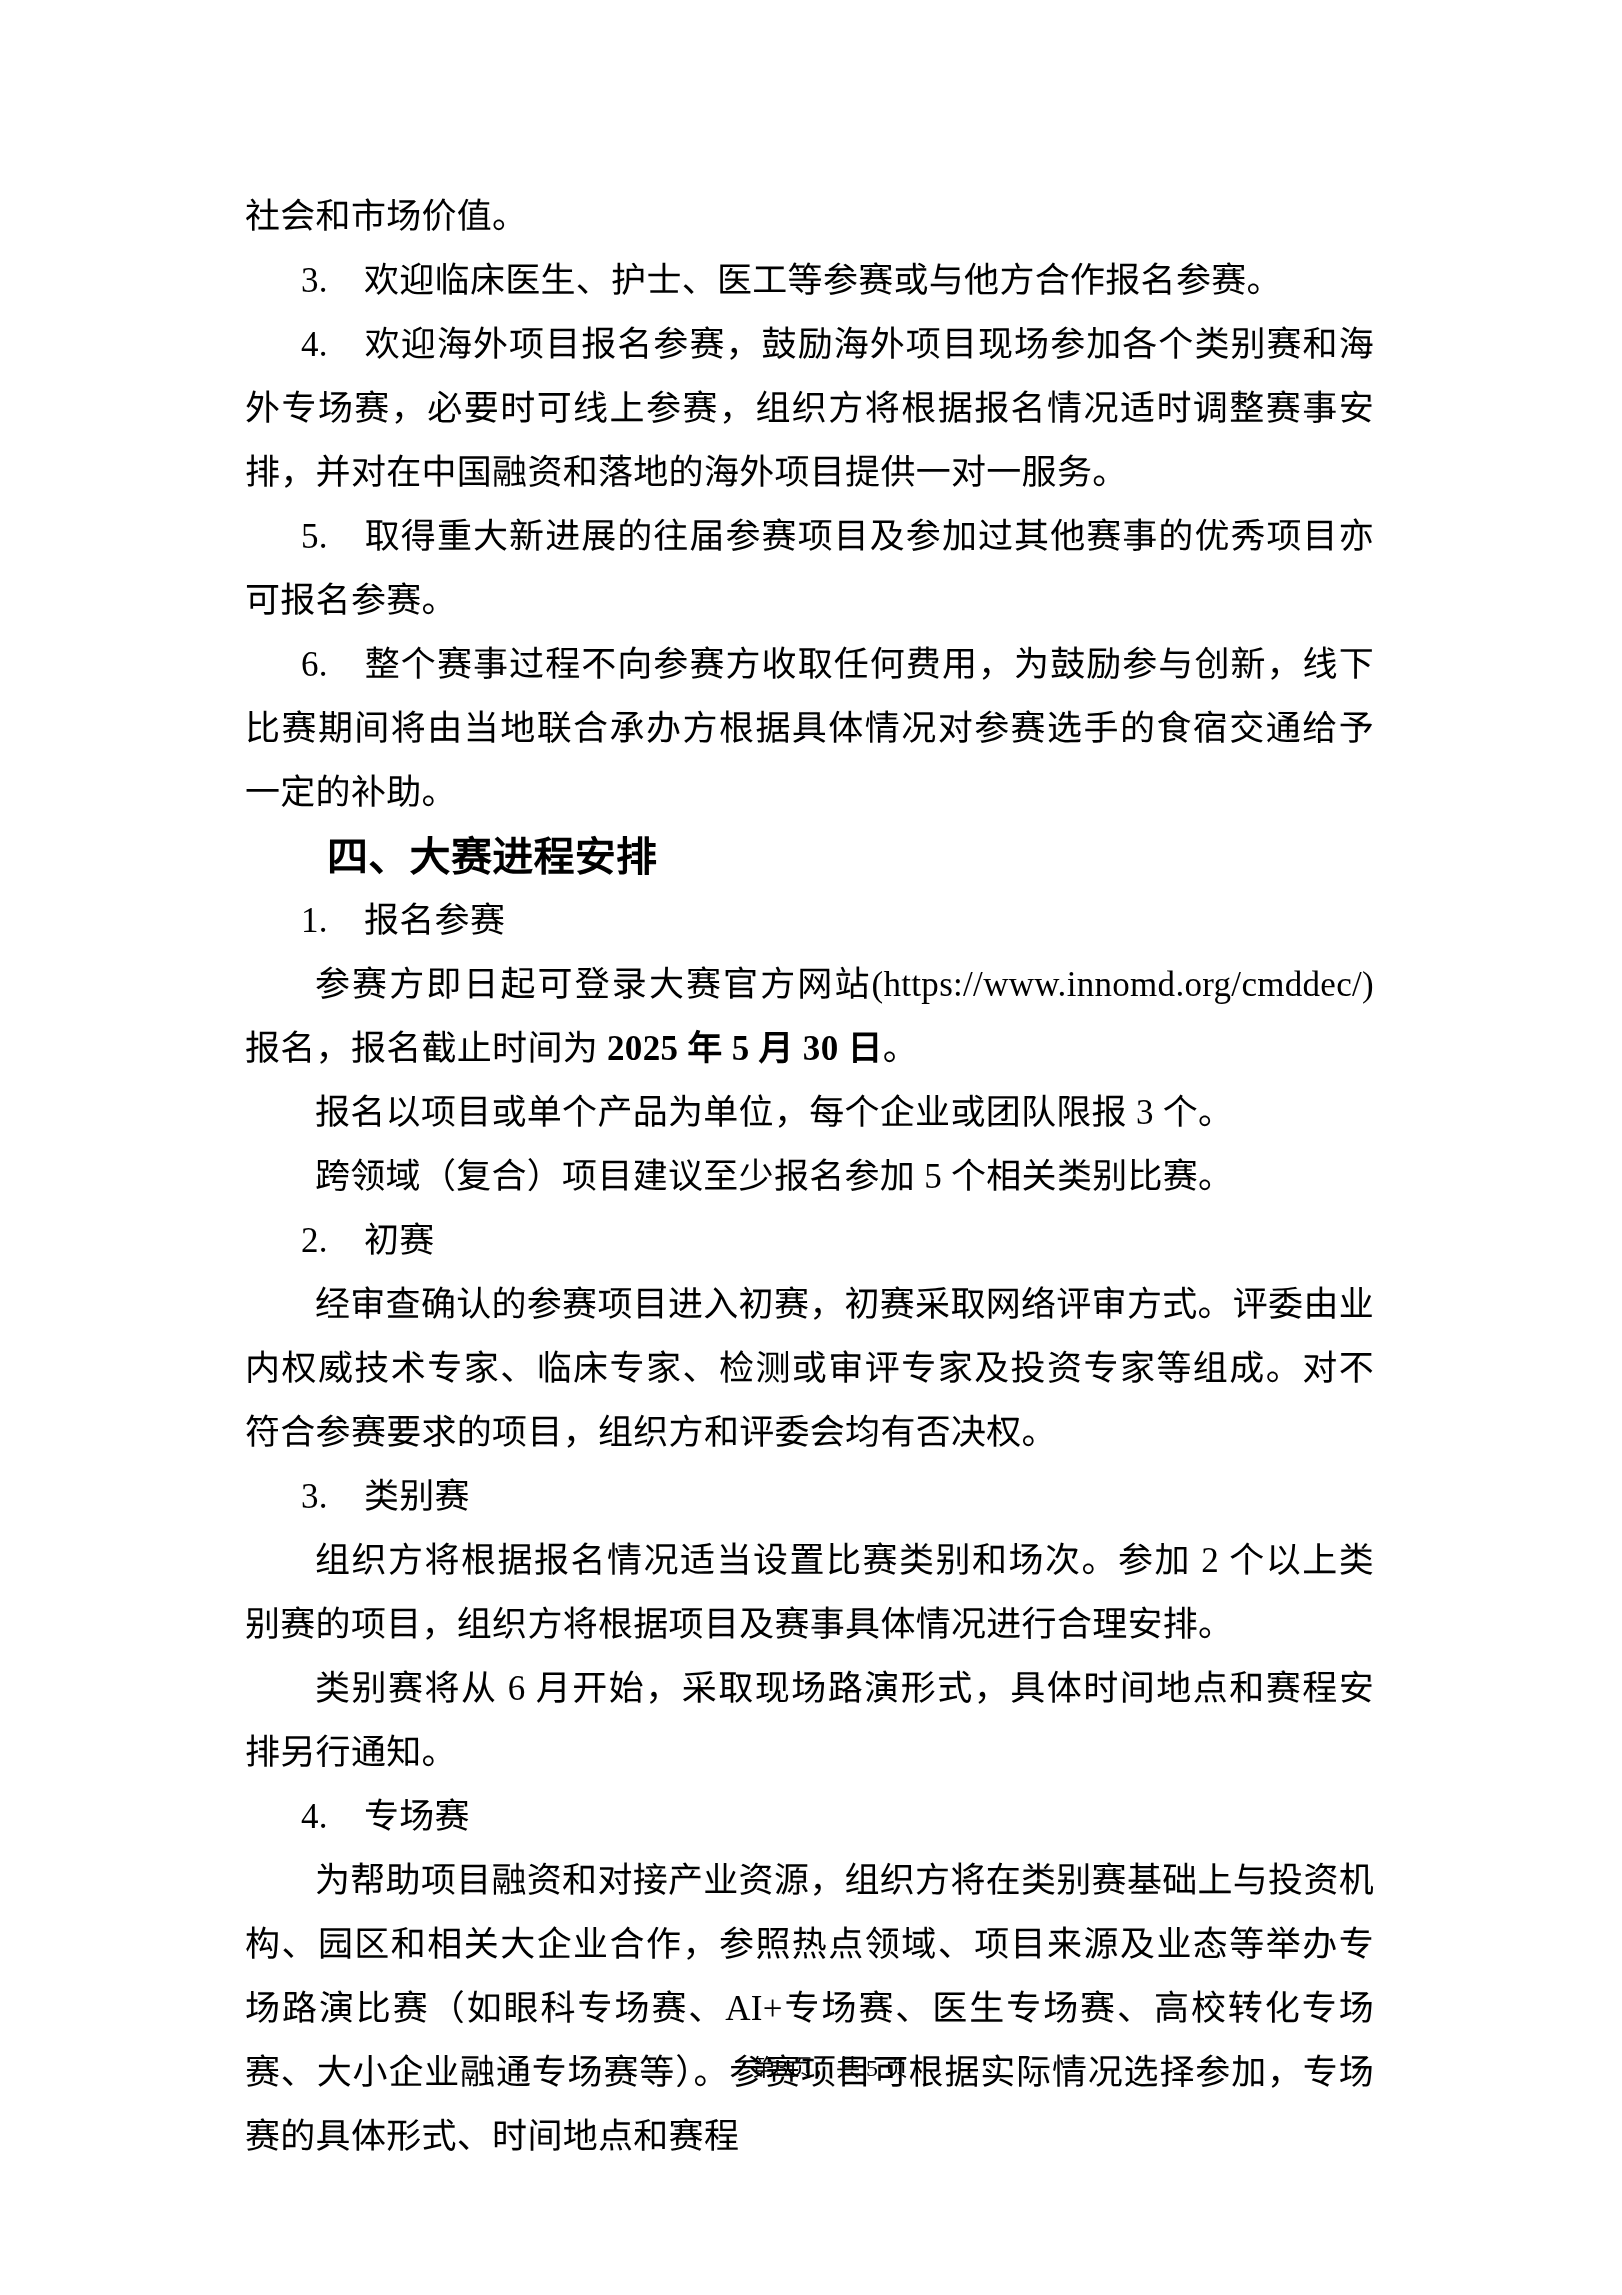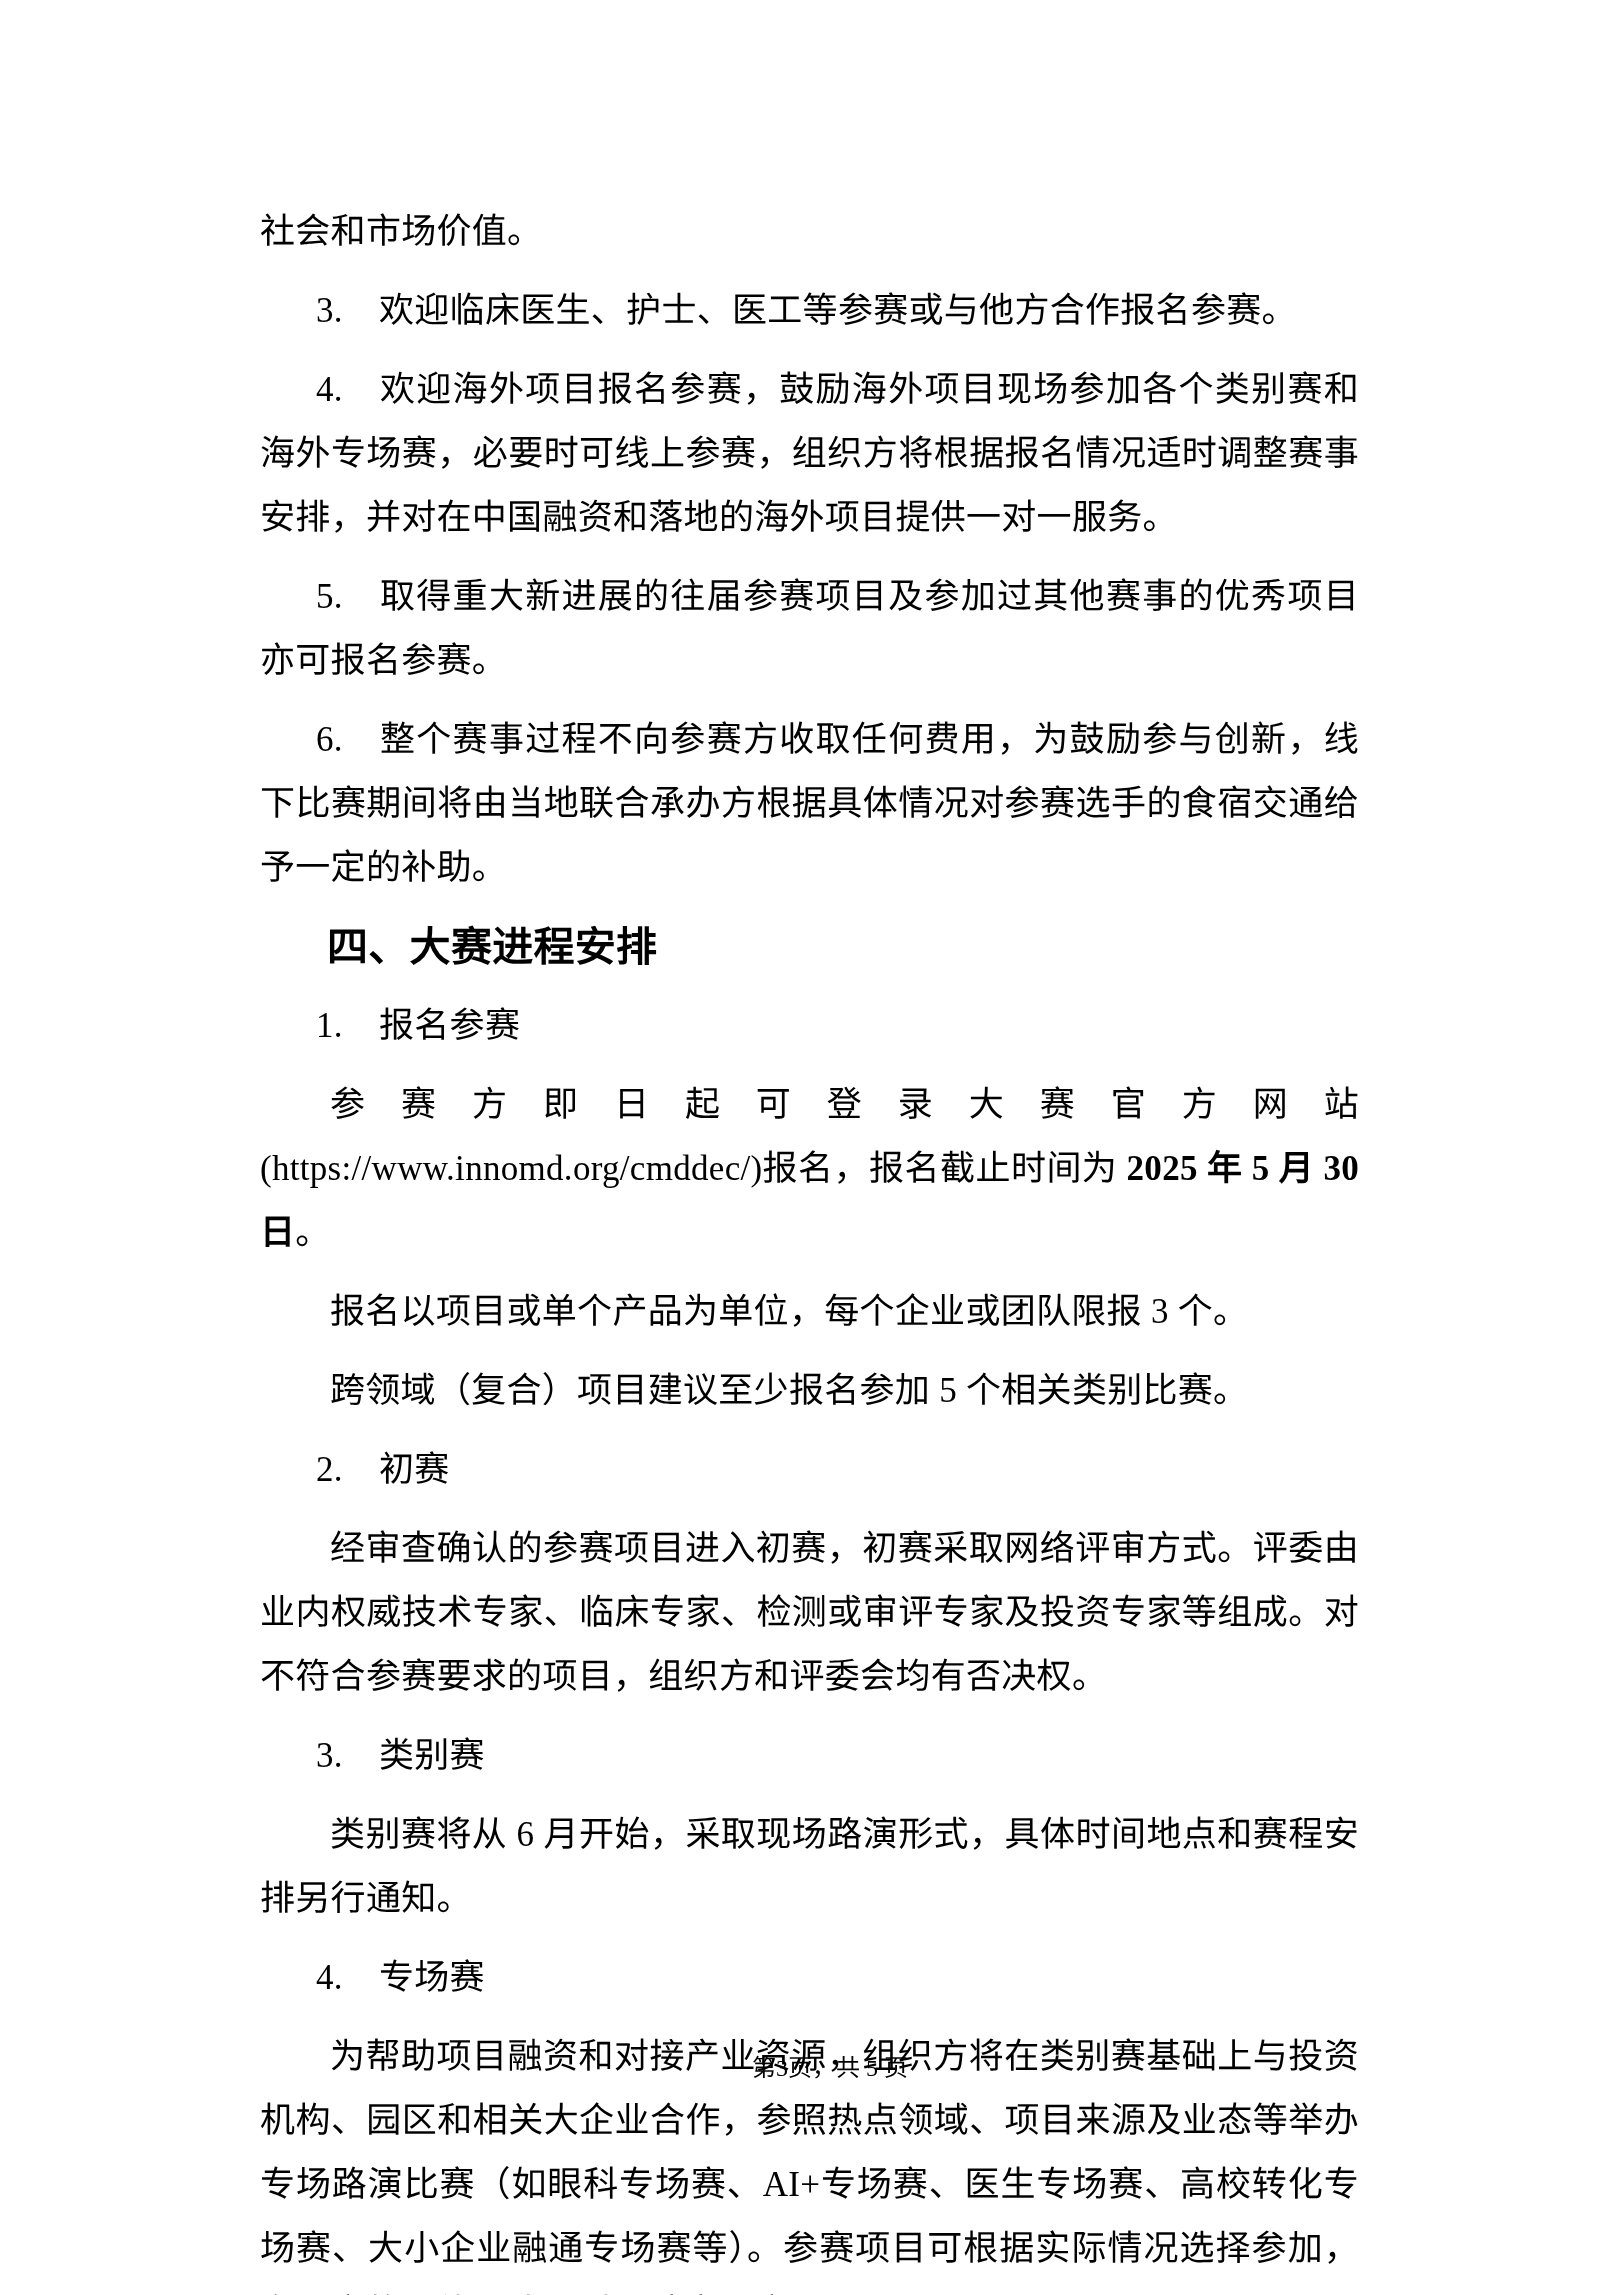--- a/index.html
+++ b/index.html
@@ -17,21 +17,21 @@
     position: absolute;
     left: 245px;
     top: 185px;
     width: 1129px;
     font-family: "Liberation Serif", serif;
     font-size: 35px;
     line-height: 64px;
     text-align: justify;
     letter-spacing: 0.3px;
   }
-  .doc p { margin: 15px; padding: 0; }
+  .doc p { margin: 0; padding: 0; }
   
   p.cont { text-indent: 0; }
   
   p.body { text-indent: 2em; }
   
   p.item { text-indent: 1.6em; }
   .num {
     display: inline-block;
     width: 1.8em;
     text-indent: 0;
@@ -109,20 +109,23 @@
     </p>
 
     <p class="body">
       <span>经审查确认的参赛项目进入初赛，初赛采取网络评审方式。评委由业内权威技术专家、临床专家、检测或审评专家及投资专家等组成。对不符合参赛要求的项目，组织方和评委会均有否决权。</span>
     </p>
 
     <p class="item">
       <span class="num">3.</span><span>类别赛</span>
     </p>
 
+    <p class="body">
+      <span>组织方将根据报名情况适当设置比赛类别和场次。参加 2 个以上类别赛的项目，组织方将根据项目及赛事具体情况进行合理安排。</span>
+    </p>
 
     <p class="body">
       <span>类别赛将从 6 月开始，采取现场路演形式，具体时间地点和赛程安排另行通知。</span>
     </p>
 
     <p class="item">
       <span class="num">4.</span><span>专场赛</span>
     </p>
 
     <p class="body">

